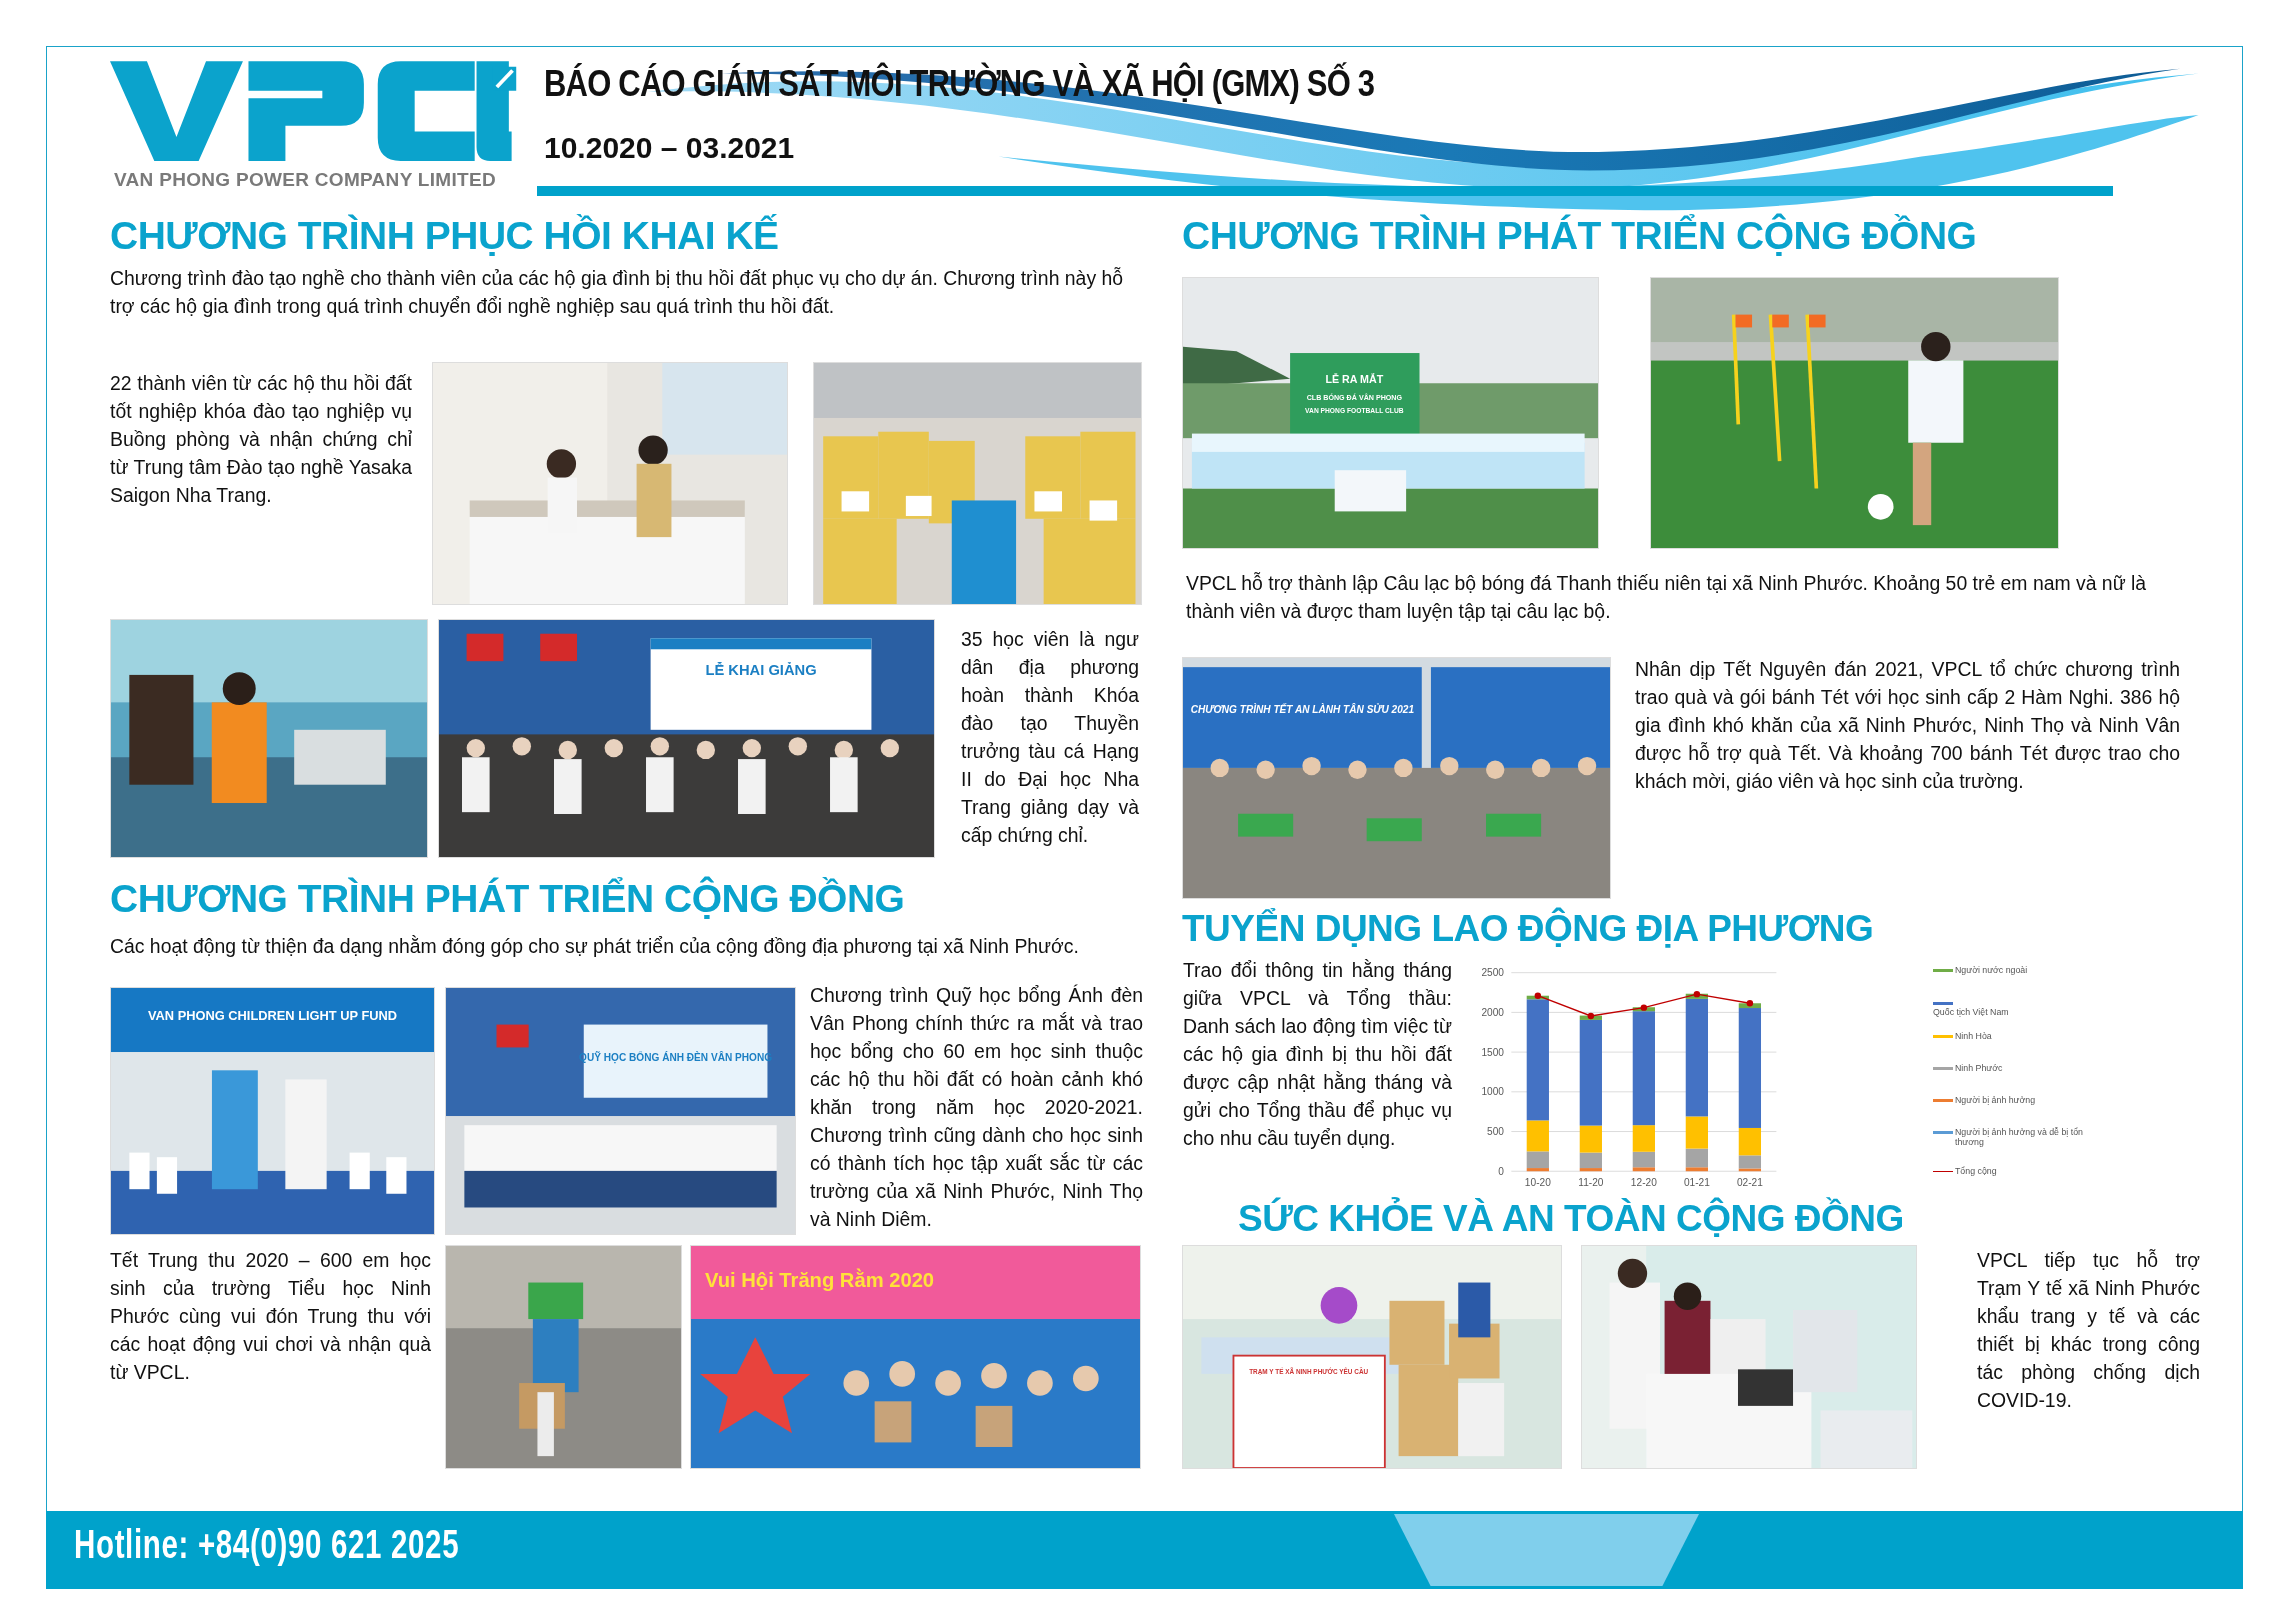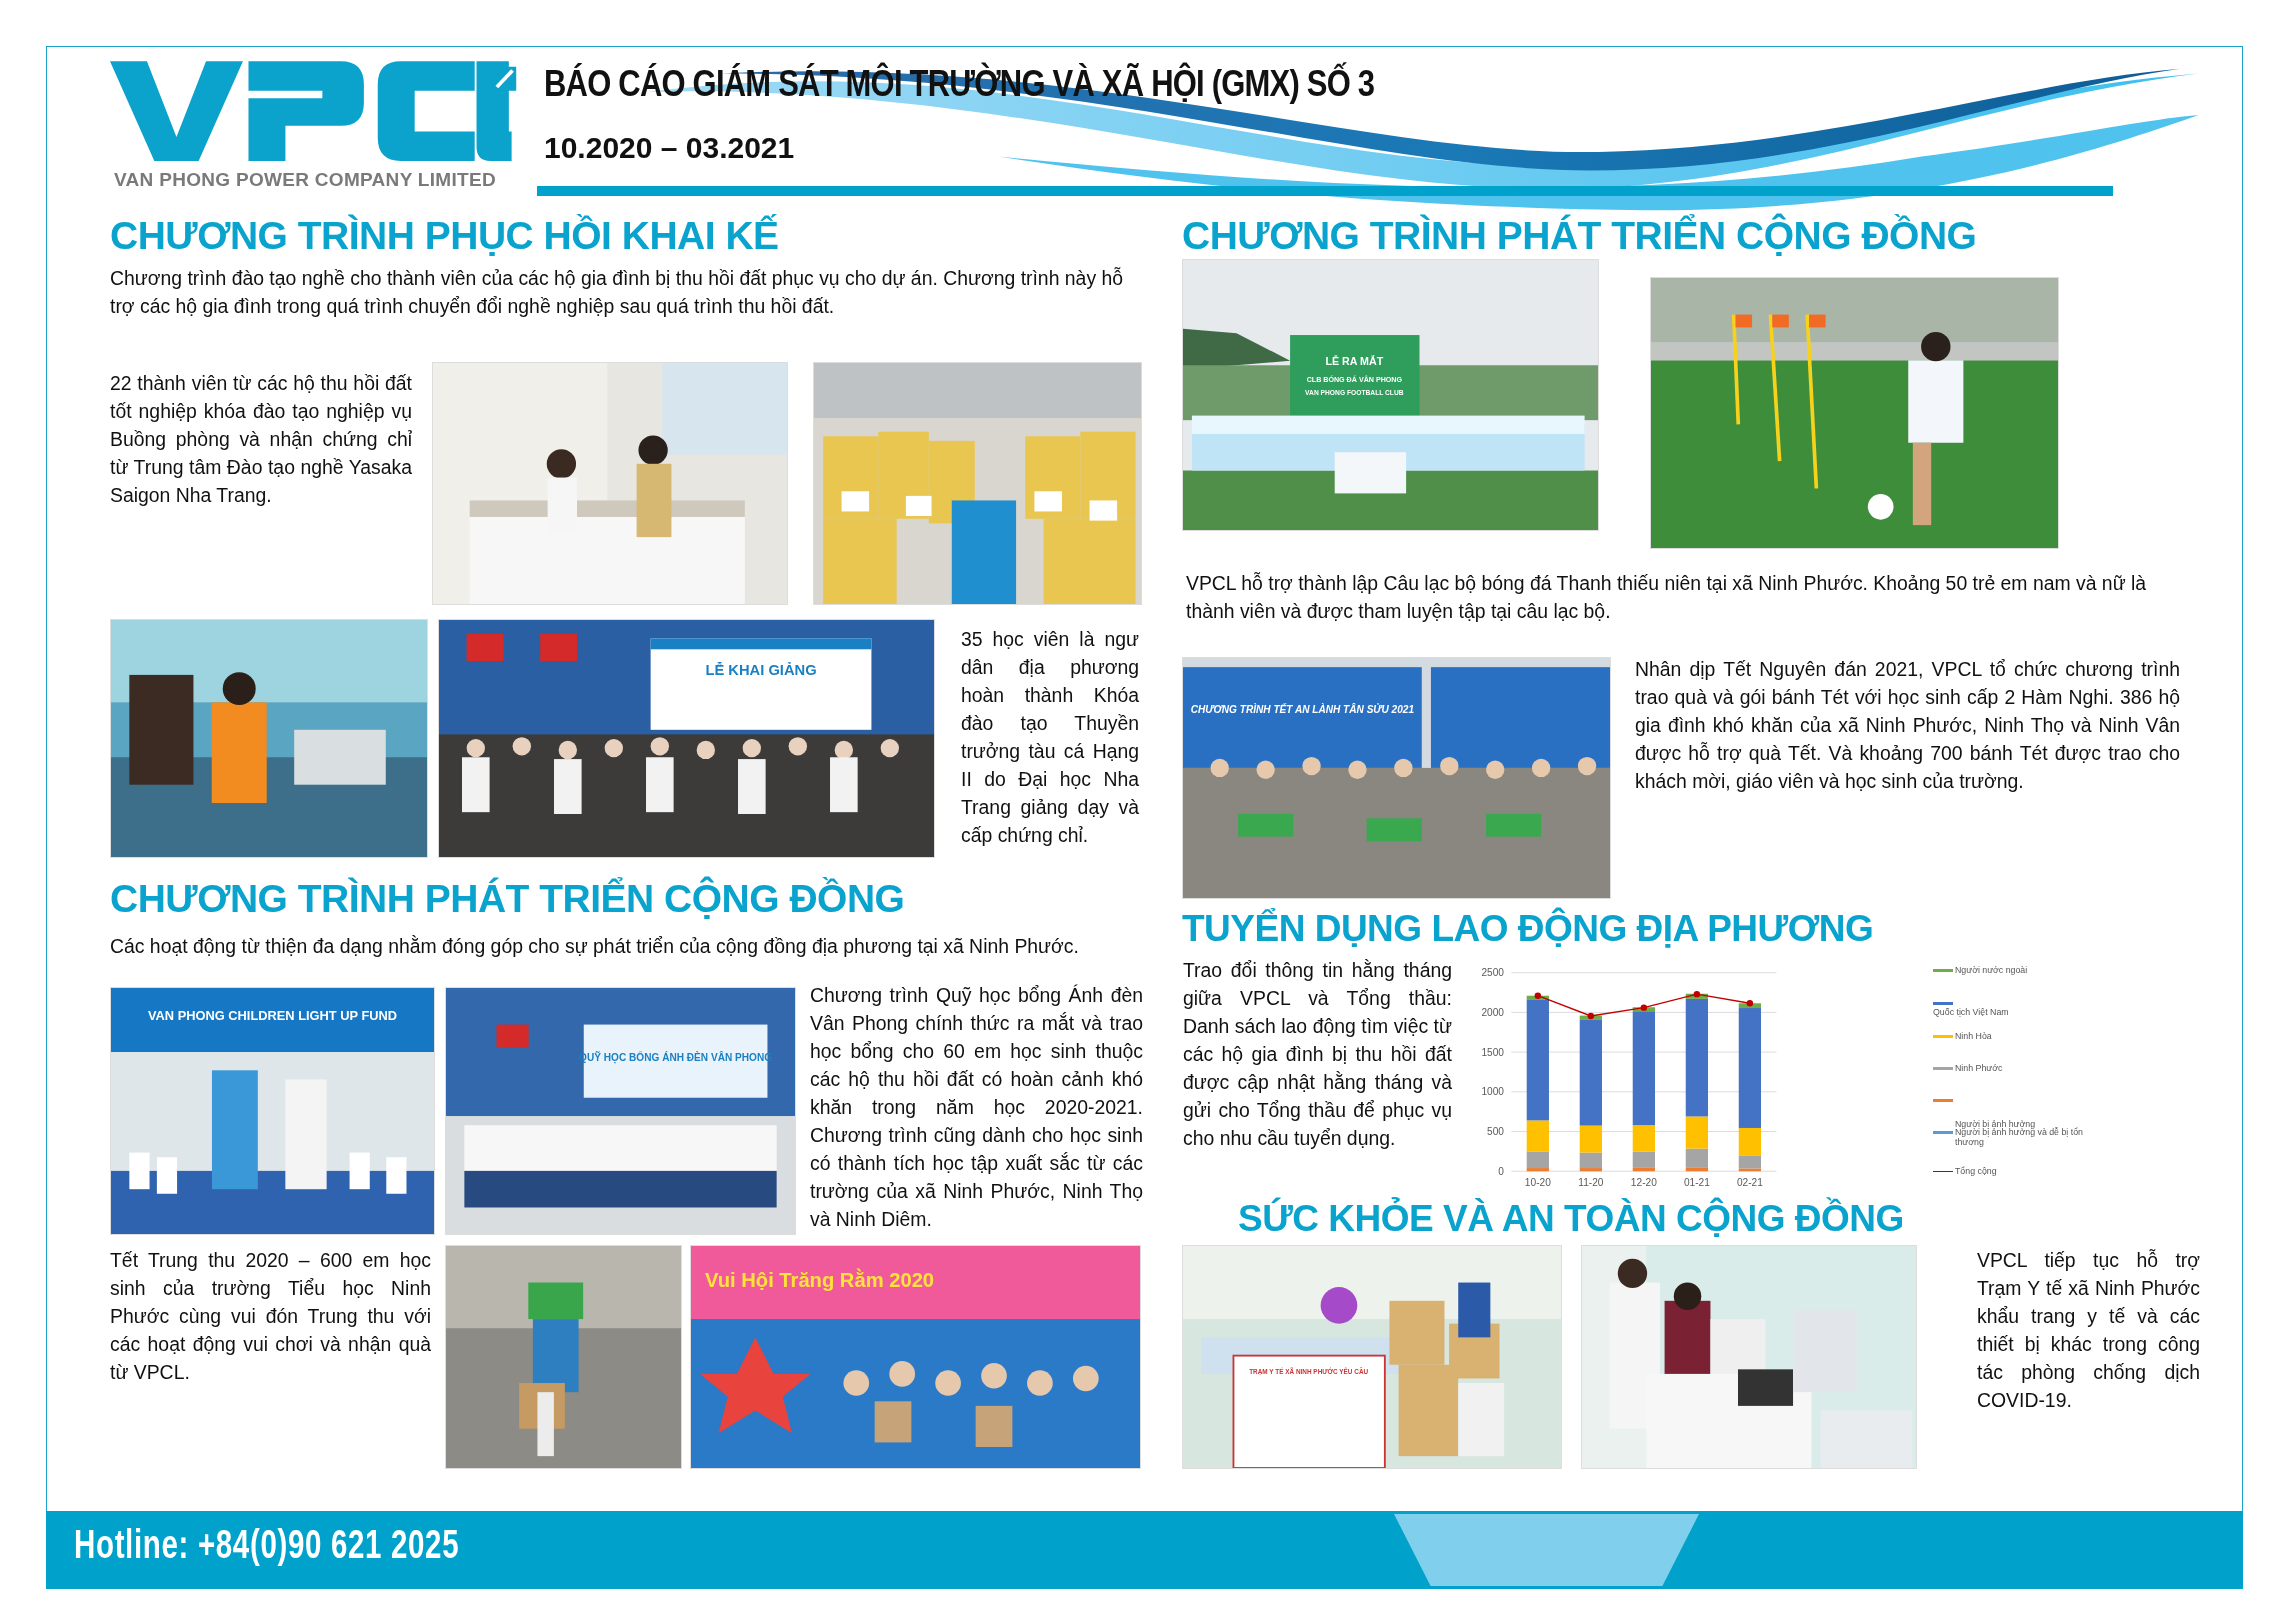--- a/index.html
+++ b/index.html
@@ -211,21 +211,21 @@
       </g>
     <g fill="#c7a37a">
         <rect x="200" y="170" width="40" height="45"></rect>
         <rect x="310" y="175" width="40" height="45"></rect>
       </g>
   </svg>
 </div>
 
 <div class="abs h-section" style="left:1182px; top:214px;">CHƯƠNG TRÌNH PHÁT TRIỂN CỘNG ĐỒNG</div>
 
-<div class="abs photo" style="left:1182px; top:259px; width:417px; height:272px;">
+<div class="abs photo" style="left:1182px; top:277px; width:417px; height:272px;">
   <svg viewBox="0 0 465 295" preserveAspectRatio="none">
     <rect width="465" height="295" fill="#e7eaec"></rect>
     <polygon points="0,75 60,80 120,110 0,120" fill="#3f6a45"></polygon>
     <rect y="115" width="465" height="60" fill="#6f9b6a"></rect>
     <rect y="230" width="465" height="65" fill="#4f8f49"></rect>
     <rect x="120" y="82" width="145" height="90" fill="#2f9d5c"></rect>
     <text x="192" y="115" font-family="Liberation Sans, sans-serif" font-size="12" font-weight="bold" fill="#fff" text-anchor="middle">LỄ RA MẮT</text>
     <text x="192" y="133" font-family="Liberation Sans, sans-serif" font-size="8" font-weight="bold" fill="#fff" text-anchor="middle">CLB BÓNG ĐÁ VÂN PHONG</text>
     <text x="192" y="148" font-family="Liberation Sans, sans-serif" font-size="7.5" font-weight="bold" fill="#fff" text-anchor="middle">VAN PHONG FOOTBALL CLUB</text>
     <g fill="#bfe4f6">
@@ -355,21 +355,21 @@
     <div class="legend-item" style="top: 66px; left: 0px; width: 175px;">
       <span class="legend-swatch" style="background: rgb(255, 192, 0);"></span>
       <span style="white-space: normal;">Ninh Hòa</span>
     </div>
     <div class="legend-item" style="top: 98px; left: 0px; width: 175px;">
       <span class="legend-swatch" style="background: rgb(165, 165, 165);"></span>
       <span style="white-space: normal;">Ninh Phước</span>
     </div>
     <div class="legend-item" style="top: 130px; left: 0px; width: 175px;">
       <span class="legend-swatch" style="background: rgb(237, 125, 49);"></span>
-      <span style="white-space: normal; margin-top: 24px;">Người bị ảnh hưởng</span>
+      <span style="white-space: normal;">Người bị ảnh hưởng</span>
     </div>
     <div class="legend-item" style="top: 162px; left: 0px; width: 175px;">
       <span class="legend-swatch" style="background: rgb(91, 155, 213);"></span>
       <span style="white-space: normal;">Người bị ảnh hưởng và dễ bị tổn thương</span>
     </div>
     <div class="legend-item" style="top: 201px; left: 0px; width: 175px;">
       <span class="legend-swatch" style="background: rgb(192, 0, 0); height: 1.8px; margin-top: 4.6px;"></span>
       <span style="white-space: normal;">Tổng cộng</span>
     </div>
   </div>

